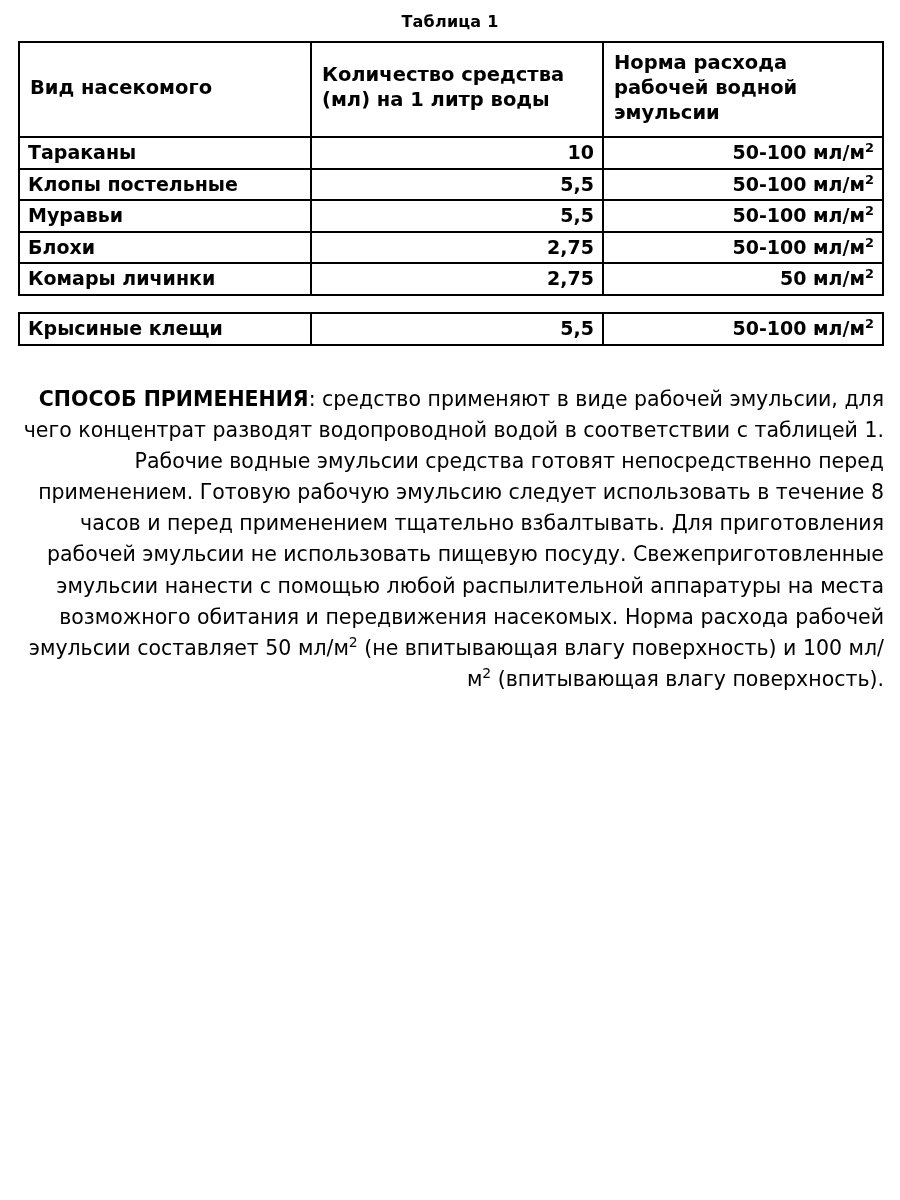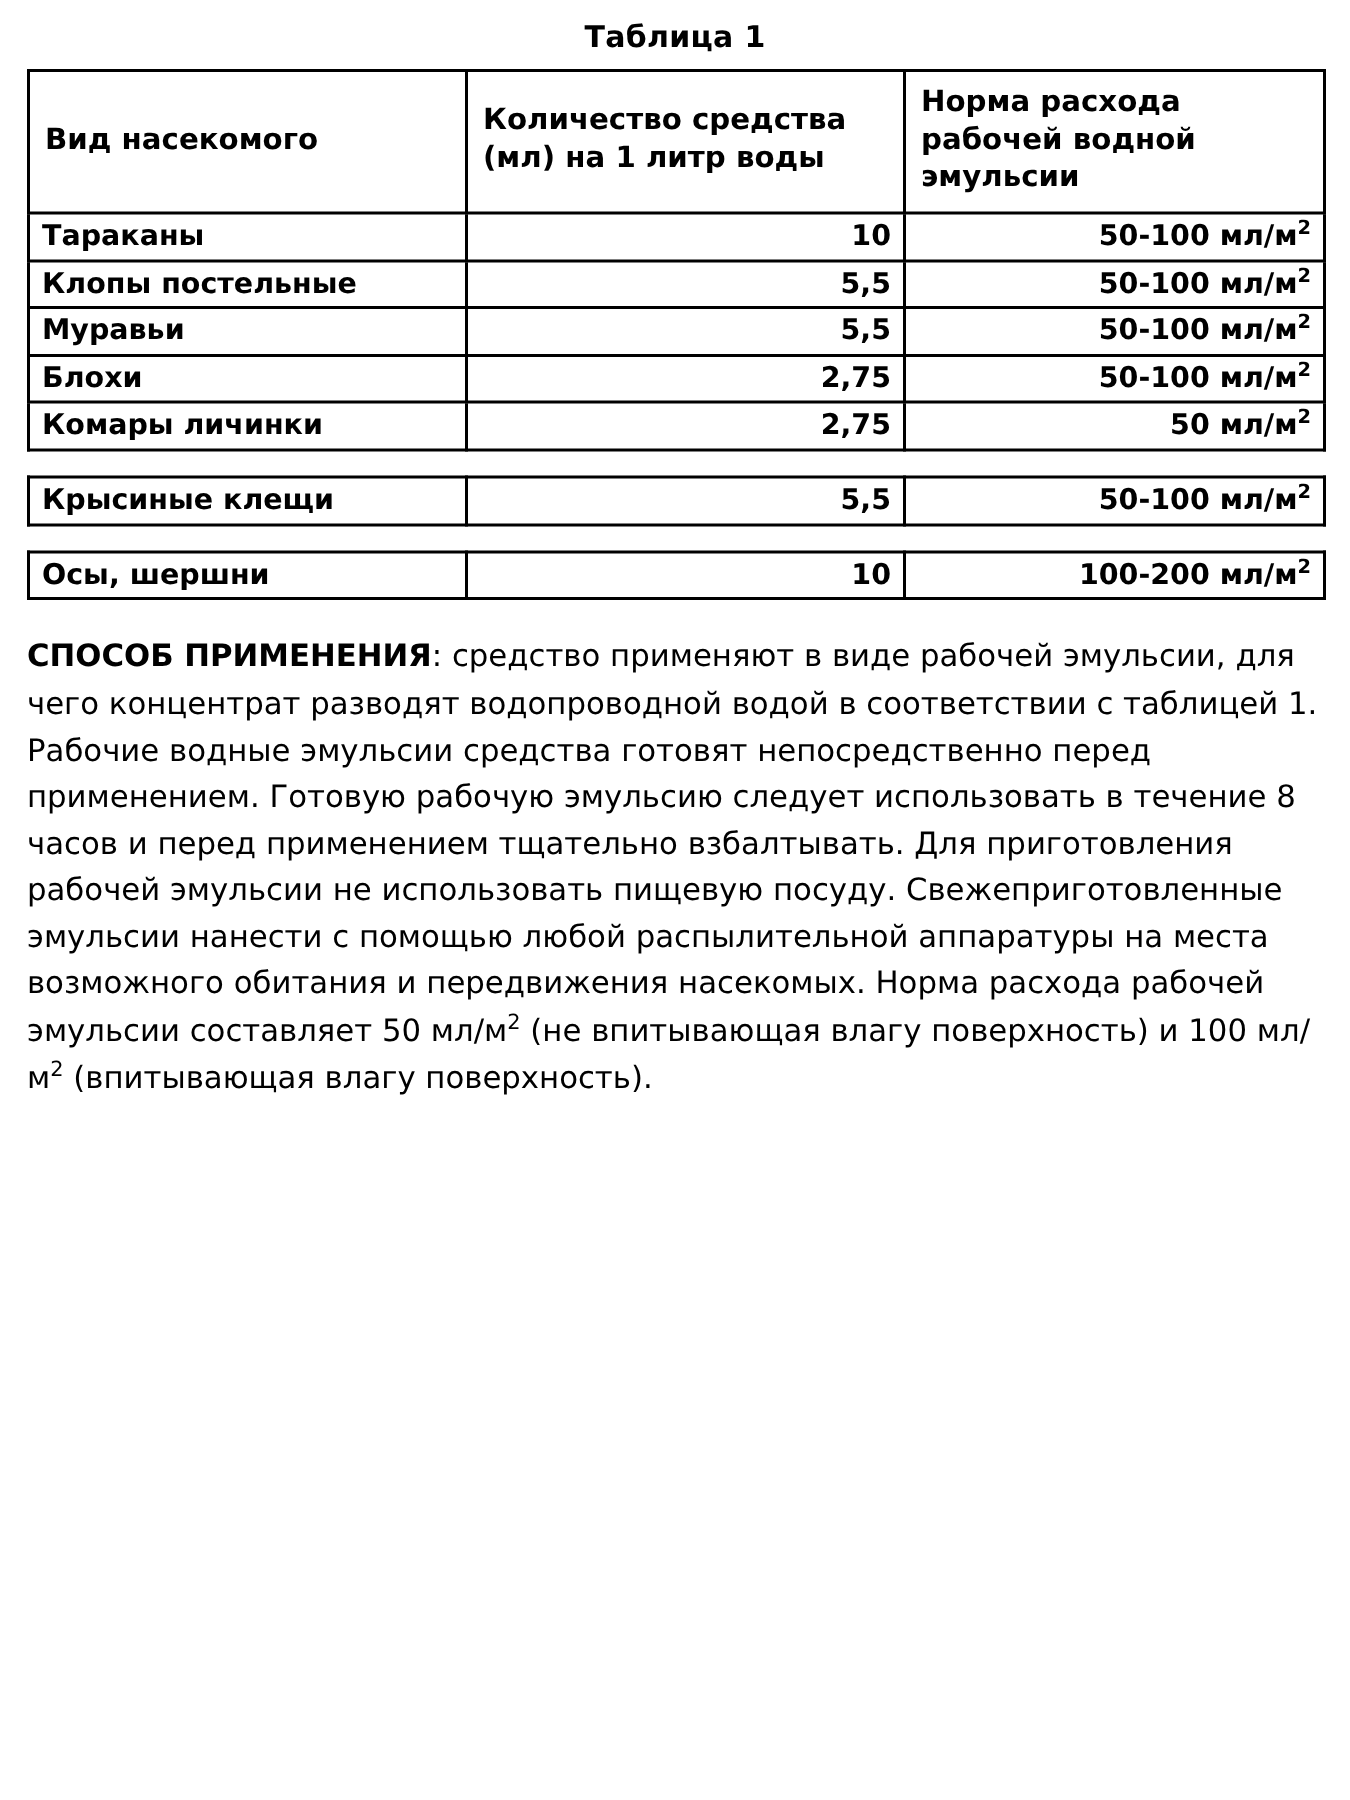--- a/index.html
+++ b/index.html
@@ -17,21 +17,21 @@
   .page {
     width: 900px;
     height: 1200px;
     position: relative;
     box-sizing: border-box;
     padding: 0 18px;
   }
   .table-title {
     text-align: center;
     font-weight: bold;
-    font-size: 20px;
+    font-size: 16px;
     margin: 12px 0 10px 0;
     letter-spacing: 0.2px;
   }
   table.dose {
     border-collapse: collapse;
     width: 864px;
     table-layout: fixed;
     margin: 0;
   }
   table.dose td, table.dose th {
@@ -68,21 +68,21 @@
   }
   .gap-row td {
     border: none !important;
     height: 12px;
     padding: 0;
   }
   .body-text {
     margin-top: 22px;
     font-size: 20.5px;
     line-height: 1.52;
-    text-align: left;
+    text-align: right;
     width: 866px;
   }
   .body-text b {
     font-weight: bold;
   }
 </style>
 </head>
 <body>
 
 <div class="page">
@@ -136,23 +136,18 @@
       <tr>
         <td class="name">Крысиные клещи</td>
         <td class="num">5,5</td>
         <td class="rate"><span>50-100 мл/м</span><sup>2</sup></td>
       </tr>
       <tr class="gap-row">
         <td></td>
           <td></td>
           <td></td>
       </tr>
-      <tr>
-        <td class="name">Осы, шершни</td>
-        <td class="num">10</td>
-        <td class="rate"><span>100-200 мл/м</span><sup>2</sup></td>
-      </tr>
     </tbody>
   </table>
 
   <div class="body-text"><b>СПОСОБ ПРИМЕНЕНИЯ</b><span>: средство применяют в виде рабочей эмульсии, для чего концентрат разводят водопроводной водой в соответствии с таблицей 1. Рабочие водные эмульсии средства готовят непосредственно перед применением. Готовую рабочую эмульсию следует использовать в течение 8 часов и перед применением тщательно взбалтывать. Для приготовления рабочей эмульсии не использовать пищевую посуду. Свежеприготовленные эмульсии нанести с помощью любой распылительной аппаратуры на места возможного обитания и передвижения насекомых. Норма расхода рабочей эмульсии составляет 50 мл/м</span><sup>2</sup><span> (не впитывающая влагу поверхность) и 100 мл/м</span><sup>2</sup><span> (впитывающая влагу поверхность).</span></div>
 
 </div>
 
 </body></html>

